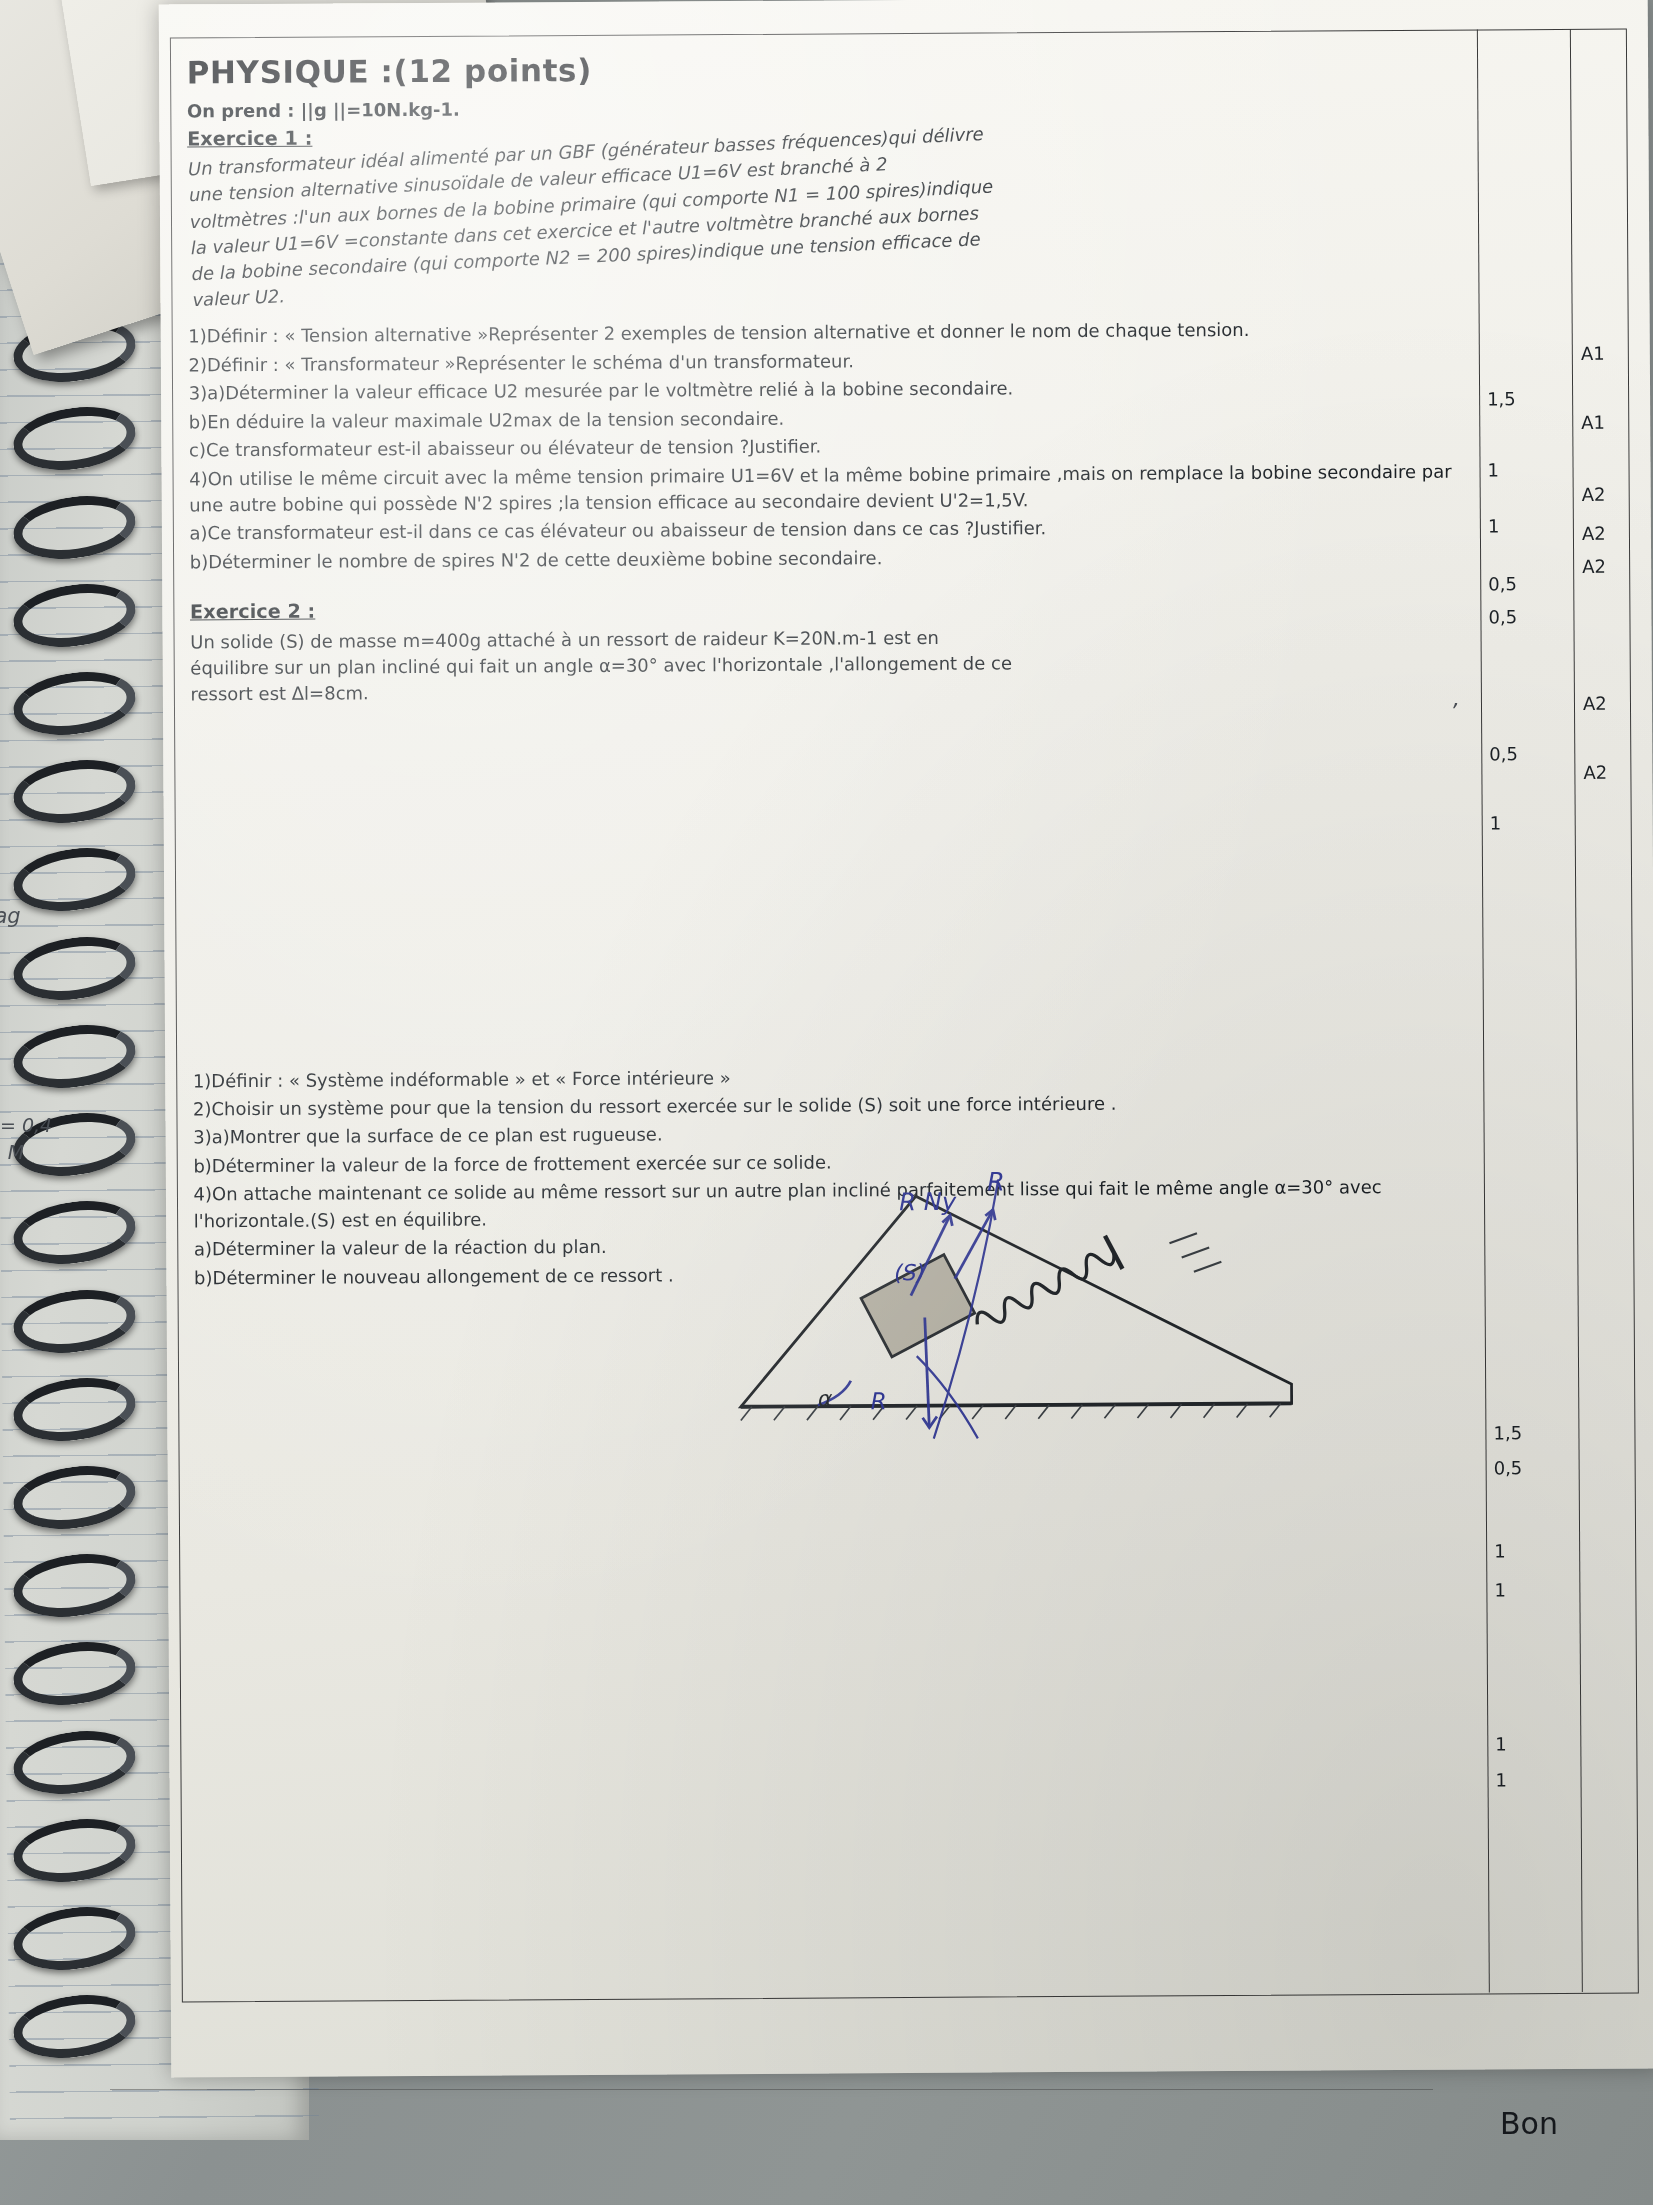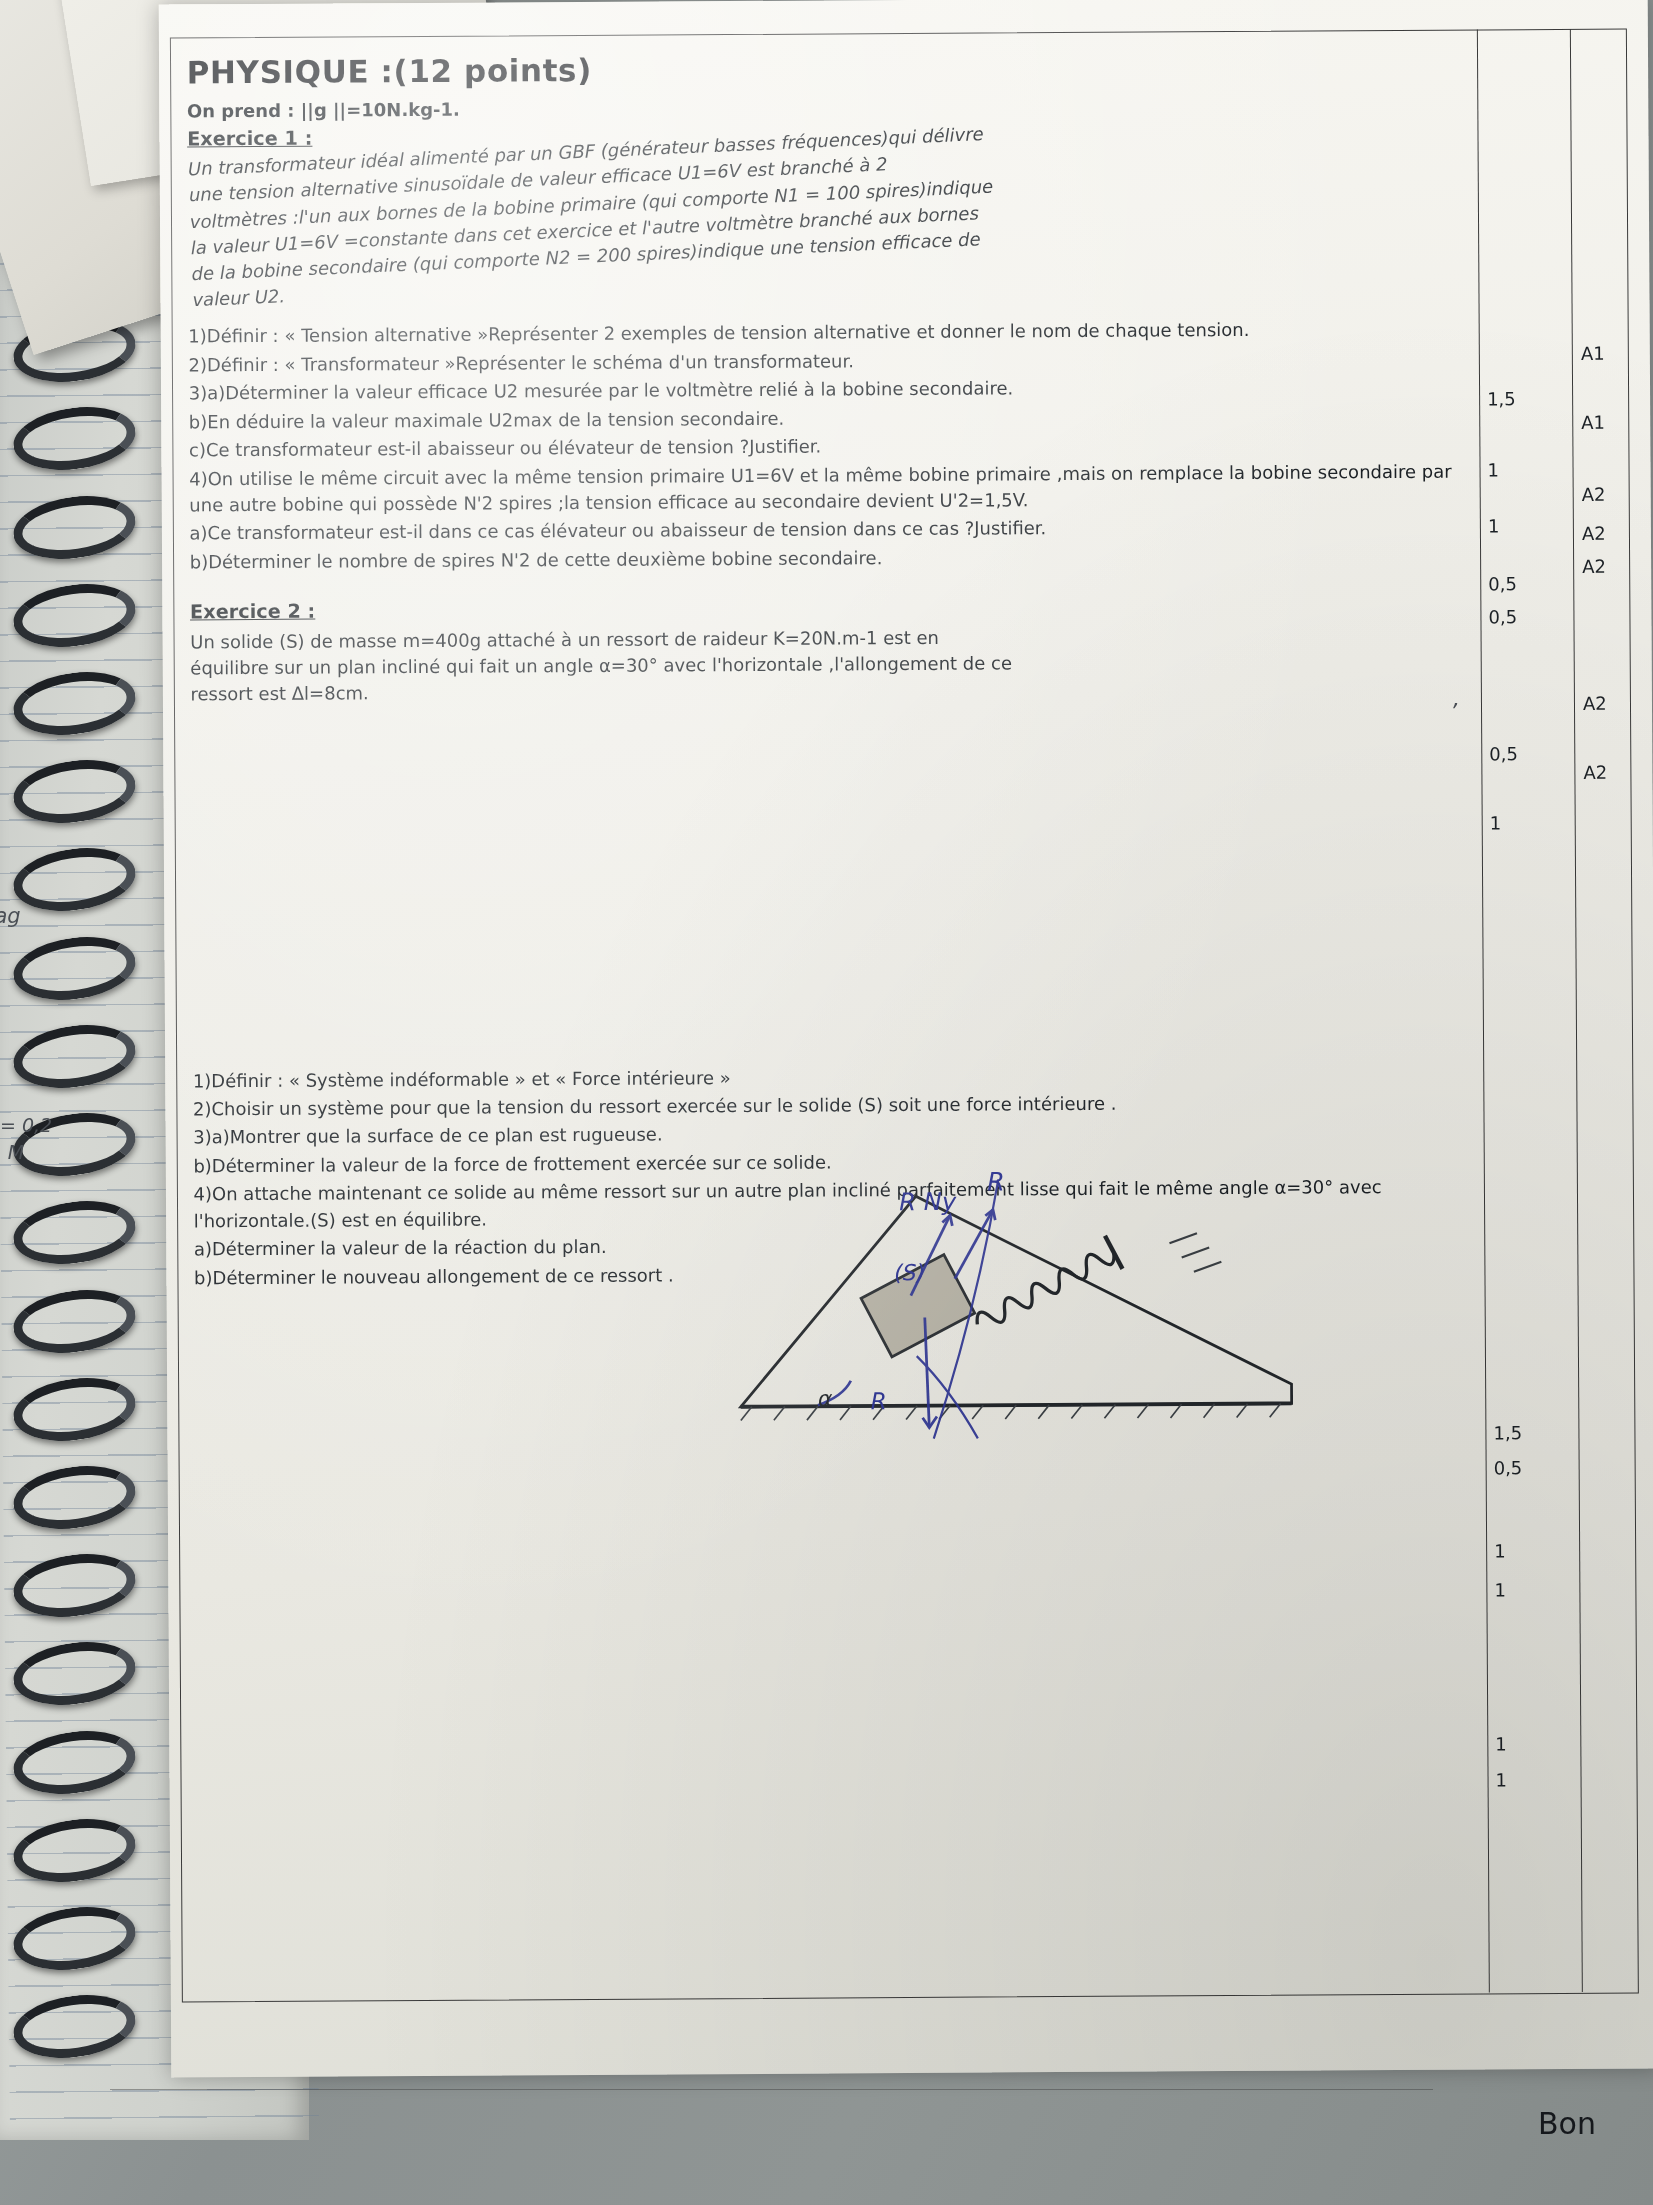--- a/index.html
+++ b/index.html
@@ -198,21 +198,20 @@
     color: #4a4f55;
     font-style: italic;
   }
   .bon {
     position: absolute;
     left: 1500px;
     top: 2106px;
     font-family: "DejaVu Sans", sans-serif;
     font-size: 30px;
     color: #15181c;
-    margin-left: 38px;
   }
   .bottom-rule {
     position: absolute;
     left: 110px;
     top: 2089px;
     width: 1323px;
     border-top: 1.1px solid rgba(60,60,60,0.45);
   }
 </style>
 </head>
@@ -245,21 +244,21 @@
       <div class="ring" style="top: 1411px;"></div>
       <div class="ring" style="top: 1500px;"></div>
       <div class="ring" style="top: 1588px;"></div>
       <div class="ring" style="top: 1676px;"></div>
       <div class="ring" style="top: 1764px;"></div>
     </div>
 
   <div class="fold-corner"></div>
   <div class="fold-corner2"></div>
 
-  <div class="ink-pencil" style="left:0px;top:1114px;font-size:19px;">= 0,2</div>
+  <div class="ink-pencil" style="left:0px;top:1114px;font-size:19px;">= 0,4</div>
   <div class="ink-pencil" style="left:7.7px;top:1141px;font-size:19px;">M</div>
   <div class="ink-pencil" style="left:-5.5px;top:904px;font-size:21px;">ag</div>
 
   <div class="sheet">
 
     <div class="frame"></div>
     <div class="col-sep c1"></div>
     <div class="col-sep c2"></div>
 
     <div class="content">

